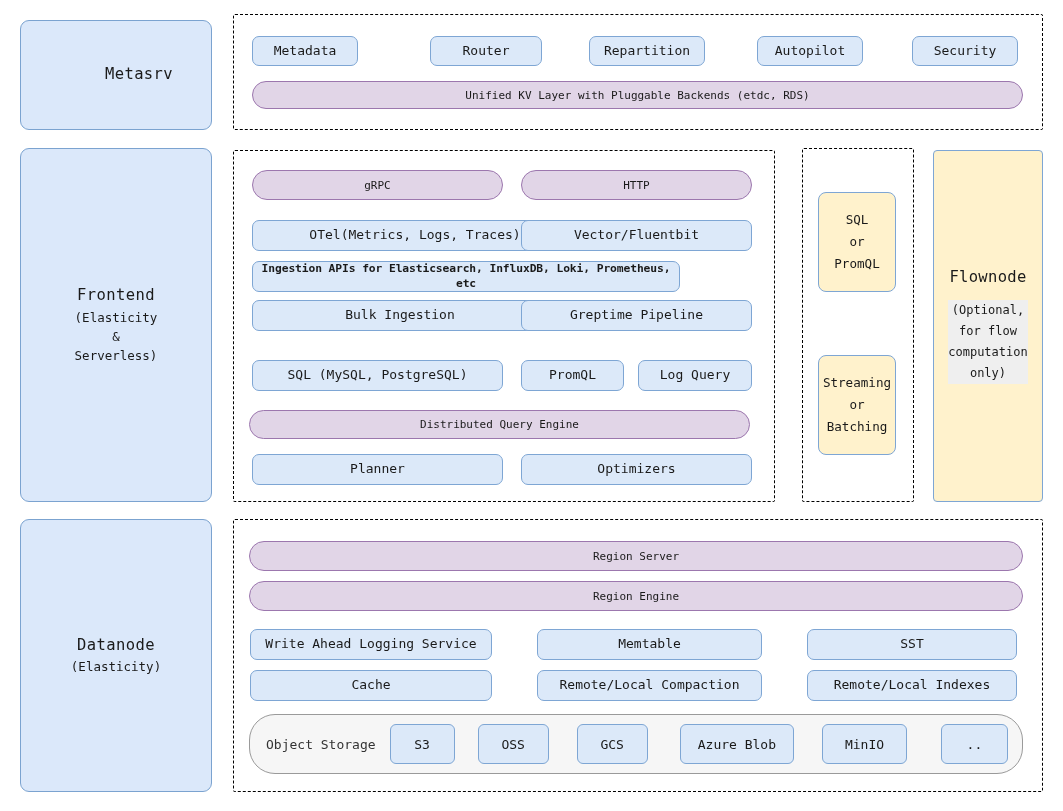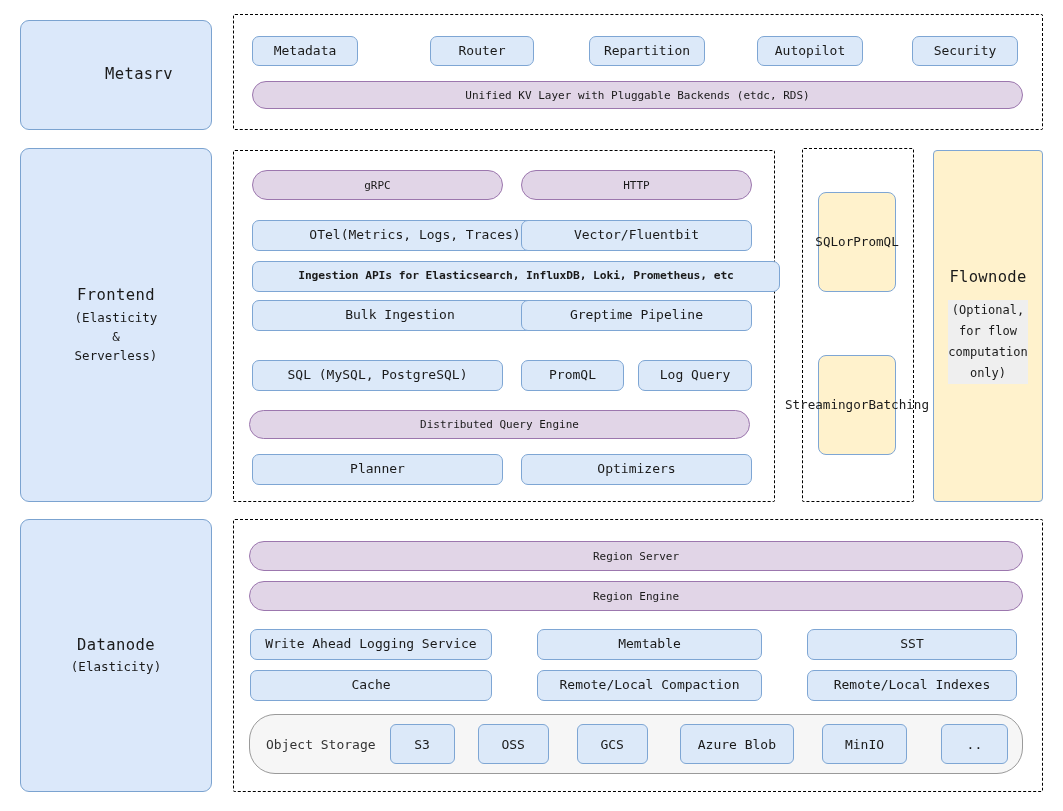--- a/index.html
+++ b/index.html
@@ -76,20 +76,21 @@
     text-align: center;
     font-size: 11px;
   }
 
   
   .ybox {
     background: #fff2cc;
     border: 1px solid #7ea6d4;
     border-radius: 8px;
     display: flex;
+    flex-direction: column;
     align-items: center;
     justify-content: center;
     text-align: center;
     font-size: 12.6px;
     line-height: 1.75;
   }
   .flownode-box {
     background: #fff2cc;
     border: 1px solid #7ea6d4;
     border-radius: 4px;
@@ -145,21 +146,21 @@
 
 <div class="abs role-card" style="left:20px; top:20px; width:192px; height:110px;padding-left:46px;">
   <div class="role-title">Metasrv</div>
 </div>
 
 <div class="abs dashed-zone" style="left:233px; top:14px; width:810px; height:116px;"></div>
 
 <div class="abs bbox" style="left:252px; top:36px; width:106px; height:30px;">
   <span>Metadata</span>
 </div>
-<div class="abs bbox" style="left:430px; top:36px; width:104px; height:30px;">
+<div class="abs bbox" style="left:430px; top:36px; width:112px; height:30px;">
   <span>Router</span>
 </div>
 <div class="abs bbox" style="left:589px; top:36px; width:116px; height:30px;">
   <span>Repartition</span>
 </div>
 <div class="abs bbox" style="left:757px; top:36px; width:106px; height:30px;">
   <span>Autopilot</span>
 </div>
 <div class="abs bbox" style="left:912px; top:36px; width:106px; height:30px;">
   <span>Security</span>
@@ -185,21 +186,21 @@
   <span>HTTP</span>
 </div>
 
 <div class="abs bbox" style="left:252px; top:220px; width:288px; height:31px;padding-left:44px;">
   <span>OTel(Metrics, Logs, Traces)</span>
 </div>
 <div class="abs bbox" style="left:521px; top:220px; width:231px; height:31px;">
   <span>Vector/Fluentbit</span>
 </div>
 
-<div class="abs bbox small" style="left:252px; top:261px; width:528px; height:31px;">
+<div class="abs bbox small" style="left:252px; top:261px; width:428px; height:31px;">
   <span>Ingestion APIs for Elasticsearch, InfluxDB, Loki, Prometheus, etc</span>
 </div>
 
 <div class="abs bbox" style="left:252px; top:300px; width:296px; height:31px;">
   <span>Bulk Ingestion</span>
 </div>
 <div class="abs bbox" style="left:521px; top:300px; width:231px; height:31px;">
   <span>Greptime Pipeline</span>
 </div>
 

